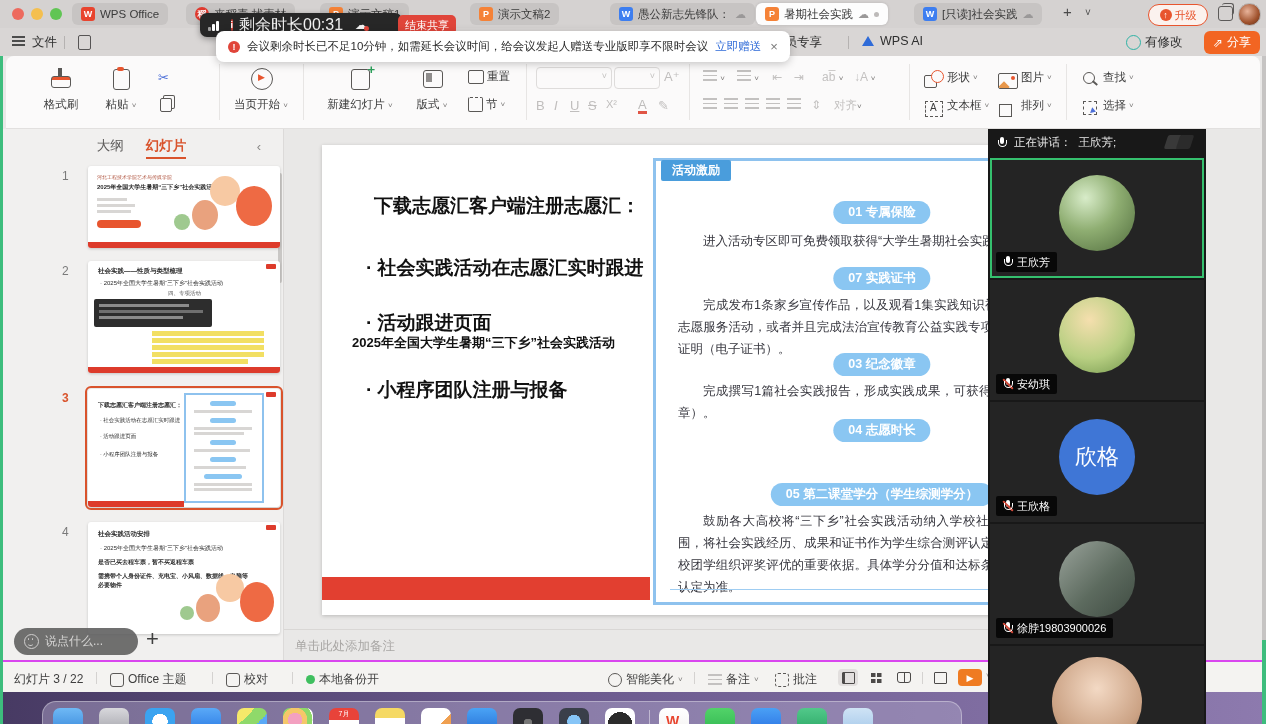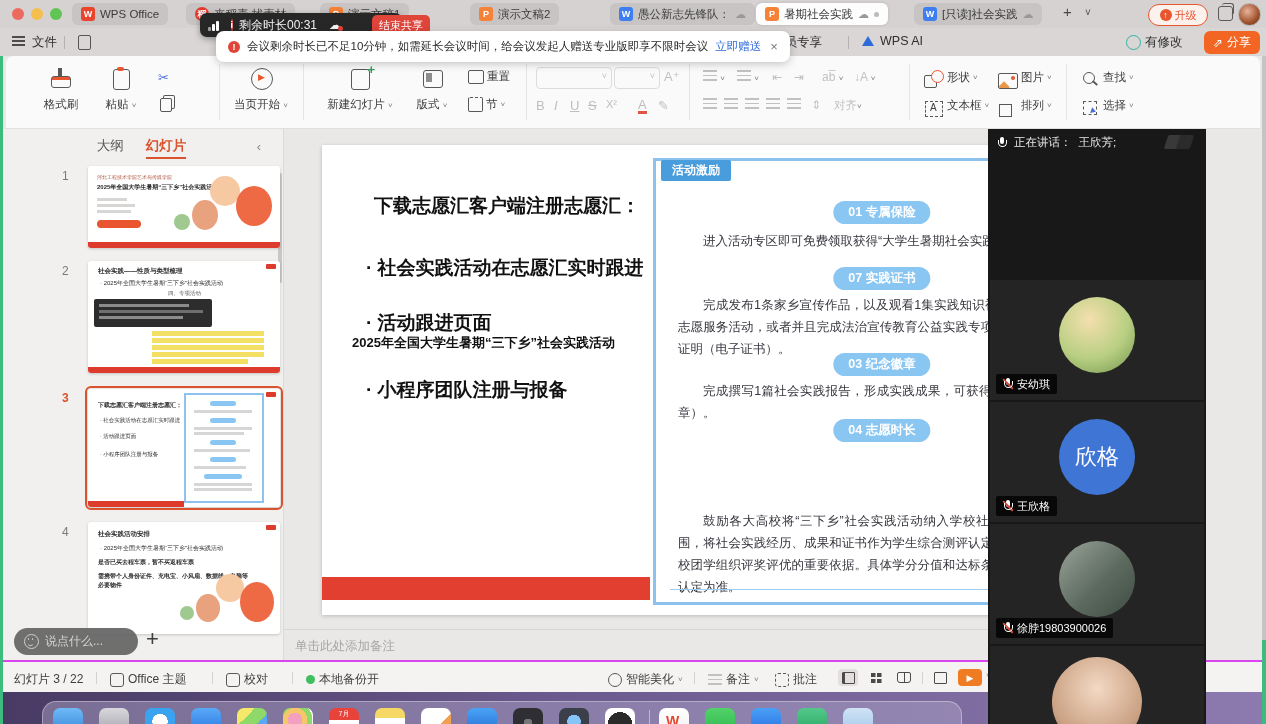--- a/index.html
+++ b/index.html
@@ -27,21 +27,21 @@
   .wincopy:before{content:"";position:absolute;left:3px;top:-4px;width:11px;height:11px;border:1.5px solid #5c5a59;border-radius:3px;border-left:none;border-bottom:none;}
   .tavatar{position:absolute;left:1238px;top:3px;width:21px;height:21px;border-radius:50%;
     background:radial-gradient(circle at 40% 35%,#e8b39a,#a0522d 60%,#5a2d18);border:1px solid #b5b2b1;}
   
   .mpill{left:200px;top:13px;width:186px;height:24px;background:#272727;border-radius:7px;
     display:flex;align-items:center;gap:6px;padding:0 8px;z-index:40;box-shadow:0 2px 6px rgba(0,0,0,.35);}
   .sig{display:flex;align-items:flex-end;gap:1.5px;height:11px;}
   .sig b{width:2.5px;background:#fff;border-radius:1px;display:block;}
   .redi{width:12px;height:12px;border-radius:50%;background:#e0453a;color:#fff;font-size:9px;font-weight:bold;
     display:flex;align-items:center;justify-content:center;}
-  .mtime{color:#f2f2f2;font-size:12px;white-space:nowrap;}
+  .mtime{color:#f2f2f2;font-size:16px;white-space:nowrap;}
   .mdiv{width:1px;height:12px;background:#4d4d4d;}
   .mcloud{color:#f5f5f5;font-size:12px;position:relative;}
   .mcloud i{position:absolute;right:-2px;bottom:1px;width:5px;height:5px;border-radius:50%;background:#e0453a;}
   .endshare{background:#e0453a;color:#fff;font-size:11px;border-radius:5px;padding:2.5px 7px;white-space:nowrap;margin-left:25px;}
   
   .menubar{left:0;top:28px;width:1266px;height:28px;background:#d9d6d5;font-size:12.5px;color:#2f2f2f;}
   .mitem{position:absolute;top:6px;white-space:nowrap;}
   .hamb{position:absolute;left:12px;top:8px;width:13px;height:10px;
     background:repeating-linear-gradient(#4c4c4c 0 1.6px,transparent 1.6px 4.2px);}
   .saveic{position:absolute;left:78px;top:7px;width:11px;height:13px;border:1.4px solid #565454;border-radius:2px;}
@@ -485,20 +485,21 @@
 
       <div class="bluepanel">
         <span class="bphead">活动激励</span>
         <span class="pill" style="top:40px">01 专属保险</span>
         <div class="ptext" style="top:70px">进入活动专区即可免费领取获得“大学生暑期社会实践活动专属保险”。</div>
         <span class="pill" style="top:106px">07 实践证书</span>
         <div class="ptext" style="top:134px">完成发布1条家乡宣传作品，以及观看1集实践知识视频，并且签到1场志愿服务活动，或者并且完成法治宣传教育公益实践专项行动，可获得实践证明（电子证书）。</div>
         <span class="pill" style="top:192px">03 纪念徽章</span>
         <div class="ptext" style="top:220px">完成撰写1篇社会实践报告，形成实践成果，可获得纪念徽章（电子徽章）。</div>
         <span class="pill" style="top:258px">04 志愿时长</span>
+        <span class="pill" style="top:322px">05 第二课堂学分（学生综测学分）</span>
         <div class="ptext" style="top:350px">鼓励各大高校将“三下乡”社会实践活动纳入学校社会实践学分认定范围，将社会实践经历、成果和证书作为学生综合测评认定的印证材料以及学校团学组织评奖评优的重要依据。具体学分分值和达标条件以各学校制定和认定为准。</div>
         <span class="bpline" style="top:428px"></span>
       </div>
       <div class="sredbar"></div>
     </div>
     <div class="notesline"></div>
     <div class="notesph">单击此处添加备注</div>
   </div>
 
   <div class="a statusbar">
@@ -590,20 +591,27 @@
     <div class="vphead">
       <span class="mic"></span>
       <span>正在讲话：</span>
       <span>王欣芳;</span>
     </div>
     <span class="vplogo">
         <b style="left:0"></b>
         <b style="left:12px;background:#3c3c3c"></b>
       </span>
 
+    <div class="tile speaking" style="top:29px">
+      <span class="avatarc" style="background:radial-gradient(circle at 35% 30%,#d8ecc9,#8fae72 45%,#4f6b3c);"></span>
+      <span class="nametag">
+        <span class="mic"></span>
+        <span>王欣芳</span>
+        </span>
+    </div>
 
     <div class="tile" style="top:151px">
       <span class="avatarc" style="background:radial-gradient(circle at 40% 30%,#f5dfae,#b8cf82 55%,#6f944a);"></span>
       <span class="nametag">
         <span class="mic">
             <span class="mslash"></span>
           </span>
         <span>安幼琪</span>
         </span>
     </div>

